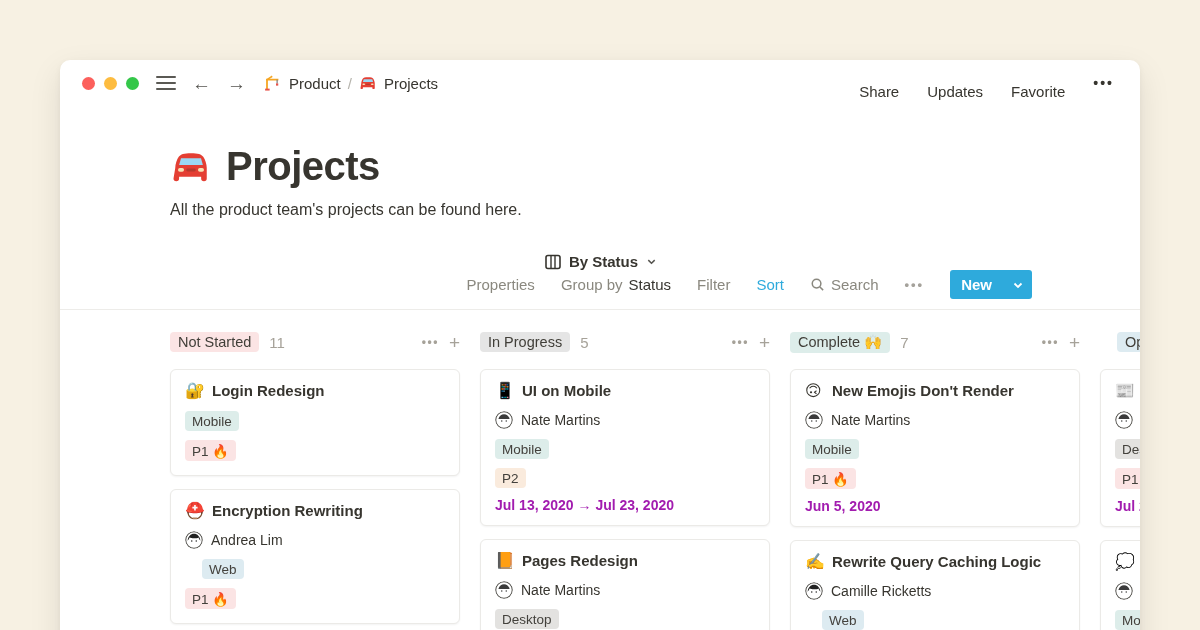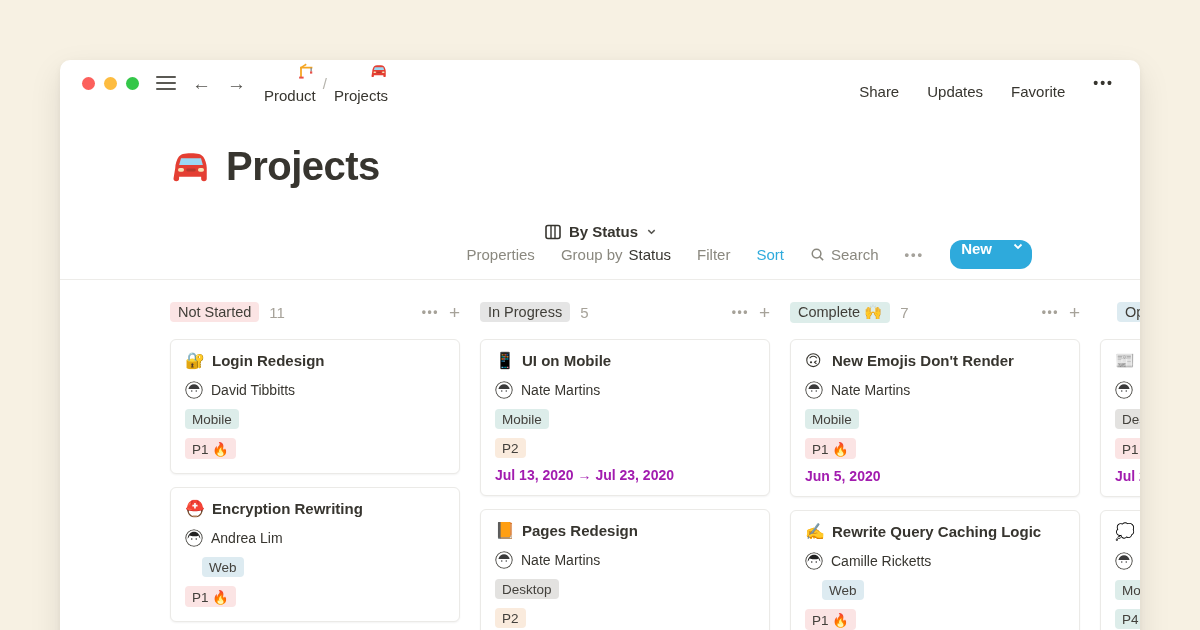--- a/index.html
+++ b/index.html
@@ -20,41 +20,41 @@
   .topbar { height:46px; display:flex; align-items:center; padding:0 26px 0 22px; }
   .lights { display:flex; gap:9px; align-items:center; }
   .light { width:13px; height:13px; border-radius:50%; }
   .light.red { background:#FC605C; }
   .light.yellow { background:#FDBC40; }
   .light.green { background:#34C749; }
   .hamburger { margin-left:17px; display:flex; flex-direction:column; gap:4px; cursor:pointer; }
   .hamburger span { display:block; width:20px; height:2.2px; background:#5A5954; border-radius:1px; }
   .nav-arrow { margin-left:16px; font-size:19px; color:#55544F; line-height:1; cursor:pointer; }
   .crumbs { display:flex; align-items:center; margin-left:18px; font-size:15px; gap:7px; }
-  .crumb { display:flex; align-items:flex-end; gap:7px; cursor:pointer;flex-direction:column; }
+  .crumb { display:flex; align-items:flex-end; gap:7px; cursor:pointer; }
   .crumb-sep { color:#B5B3AC; }
   .bc-icon { width:18px; height:18px; display:inline-block; }
   .top-actions { margin-left:auto; display:flex; align-items:center; gap:28px; font-size:15px; }
   .top-actions .act { cursor:pointer;margin-top:16px; }
   .top-more { letter-spacing:2px; font-weight:700; font-size:14px; cursor:pointer; }
   
   .page-head { padding:38px 0 0 110px; }
   .title-row { display:flex; align-items:center; gap:14px; }
   .title-icon { width:42px; height:42px; }
   h1 { font-size:40px; font-weight:700; letter-spacing:-.5px; color:#37352F; }
   .page-desc { margin-top:12px; font-size:16px; color:#37352F; }
   
   .toolbar { margin-top:34px; display:flex; align-items:center; padding:0 108px 10px 110px; border-bottom:1px solid #EDECE9;flex-direction:column; }
   .view-sel { display:flex; align-items:center; gap:8px; font-size:15px; font-weight:700; cursor:pointer; }
   .tb-right { margin-left:auto; display:flex; align-items:center; gap:26px; font-size:15px; color:#8A887F; }
   .tb-item { cursor:pointer; display:flex; align-items:center; gap:6px; }
   .tb-dark { color:#37352F; }
   .tb-blue { color:#2EAADC; }
   .tb-dots { letter-spacing:2px; font-weight:700; font-size:13px; color:#A5A29B; }
-  .new-btn { display:flex; align-items:flex-start; background:#2EAADC; border-radius:12px; overflow:hidden; height:29px; color:#fff; cursor:pointer; }
+  .new-btn { display:flex; align-items:center; background:#2EAADC; border-radius:3px; overflow:hidden; height:29px; color:#fff; cursor:pointer; }
   .new-btn .lbl { display:flex; align-items:center; padding:0 11px; font-size:15px; font-weight:600; }
   .new-btn .div { width:1px; background:rgba(255,255,255,.45); margin:5px 0; }
   .new-btn .chev { display:flex; align-items:center; padding:0 8px; }
   
   .board { margin-top:20px; padding-left:110px; display:flex; gap:20px; }
   .col { flex:none; width:290px; }
   .col-head { display:flex; align-items:center; height:24px; margin-bottom:15px; }
   .col-badge { padding:2px 8px; border-radius:4px; font-size:14.5px; color:#403E38; }
   .col-count { margin-left:10px; font-size:15px; color:#A6A299; }
   .col-tools { margin-left:auto; display:flex; align-items:center; gap:10px; color:#A6A299; }
@@ -139,20 +139,21 @@
         <svg viewBox="0 0 24 24" width="42" height="42">
             <path fill="#E43F33" d="M3 12.5c0-2 .9-4.8 2-6.3C6.1 4.8 8 4.2 12 4.2s5.9.6 7 2c1.1 1.5 2 4.3 2 6.3v6a1.6 1.6 0 0 1-3.2 0v-.9H5.2v.9A1.6 1.6 0 0 1 2 18.5z"></path>
             <path fill="#9BD9F4" d="M6.3 7h11.4l1.1 3.8H5.2z"></path>
             <rect x="4.6" y="12.6" width="3.4" height="2.1" rx="1" fill="#F6E3B4"></rect>
             <rect x="16" y="12.6" width="3.4" height="2.1" rx="1" fill="#F6E3B4"></rect>
             <rect x="9.3" y="12.9" width="5.4" height="1.6" rx=".8" fill="#B53B2E"></rect>
           </svg>
       </span>
       <h1>Projects</h1>
     </div>
+    <div class="page-desc">All the product team's projects can be found here.</div>
   </div>
 
   <div class="toolbar">
     <div class="view-sel">
       <span>
         <svg viewBox="0 0 16 16" width="16" height="16">
             <rect x="1" y="1.5" width="14" height="13" rx="2" fill="none" stroke="#37352F" stroke-width="1.6"></rect>
             <line x1="6" y1="1.5" x2="6" y2="14.5" stroke="#37352F" stroke-width="1.4"></line>
             <line x1="10" y1="1.5" x2="10" y2="14.5" stroke="#37352F" stroke-width="1.4"></line>
           </svg>
@@ -204,31 +205,20 @@
           <span class="col-dots">•••</span>
           <span class="col-plus">+</span>
         </span>
       </div>
       <div class="cards">
         <div class="card">
           <div class="card-title">
             <span class="c-emoji">🔐</span>
             <span>Login Redesign</span>
           </div>
-          <div class="person">
-            <span class="avatar">
-                <svg viewBox="0 0 24 24" width="18" height="18">
-                  <circle cx="12" cy="12" r="11" fill="#FFF" stroke="#55544F" stroke-width="1.4"></circle>
-                  <path d="M4.5 10.5c1-4.2 4-6.3 7.5-6.3s6.5 2.1 7.5 6.3" fill="#3B3B3B"></path>
-                  <circle cx="9" cy="13.2" r="1" fill="#3B3B3B"></circle>
-                  <circle cx="15" cy="13.2" r="1" fill="#3B3B3B"></circle>
-                </svg>
-              </span>
-            <span>David Tibbitts</span>
-          </div>
           <span class="badge bg-green">Mobile</span>
           <span class="badge bg-pink">P1 🔥</span>
         </div>
         <div class="card">
           <div class="card-title">
             <span class="c-emoji">⛑️</span>
             <span>Encryption Rewriting</span>
           </div>
           <div class="person">
             <span class="avatar">

